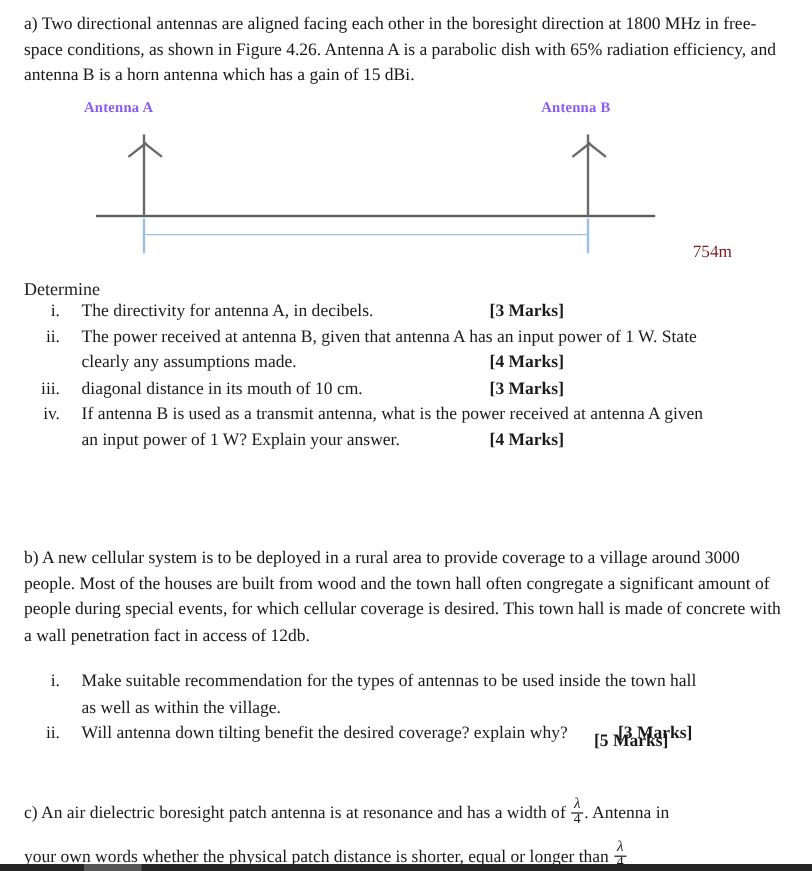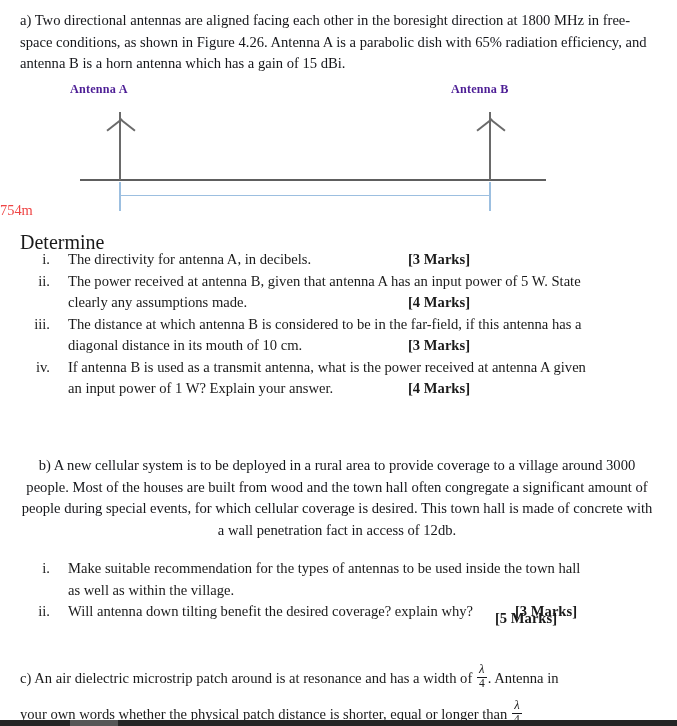--- a/index.html
+++ b/index.html
@@ -26,27 +26,27 @@
 
   
   .para {
     position: absolute;
     font-size: 14.6px;
     line-height: 21.5px;
     text-align: left;
     color: #15161a;
   }
   #para-a { left: 20px; top: 10px; width: 638px; }
-  #para-b { left: 20px; top: 455px; width: 634px; text-align: center; }
+  #para-b { left: 20px; top: 455px; width: 634px; }
 
   #determine-label {
     position: absolute;
     left: 20px;
     top: 232px;
-    font-size: 20px;
+    font-size: 15px;
     line-height: 21px;
     text-align: center;
   }
 
   
   .rlist {
     position: absolute;
     width: 638px;
   }
   #list-a { left: 20px; top: 249px; }
@@ -88,21 +88,21 @@
     position: absolute;
     left: 0;
     top: 78px;
     width: 677px;
     height: 152px;
   }
   .ant-label {
     position: absolute;
     font-weight: bold;
     font-size: 12.2px;
-    color: #4c1d95;
+    color: #8b5cf6;
     letter-spacing: 0.2px;
     white-space: nowrap;
   }
   #label-a { left: 70px; top: 4px; }
   #label-b { left: 437px; top: 4px; margin-left: 14px; }
 
   .ground {
     position: absolute;
     left: 80px;
     top: 101px;
@@ -144,23 +144,23 @@
     top: 117px;
     width: 368px;
     height: 1px;
     background: #9cbfe0;
   }
   #dim-text {
     position: absolute;
     left: 0;
     top: 124px;
     width: 610px;
-    text-align: left;
+    text-align: right;
     font-size: 14.4px;
-    color: #ef4444;
+    color: #7f1d1d;
   }
 
   
   #para-c {
     position: absolute;
     left: 20px;
     top: 660px;
     width: 640px;
     font-size: 14.6px;
   }
@@ -243,28 +243,27 @@
   <div class="rlist" id="list-a">
       <div class="ritem">
         <span class="rnum">i.</span>
         <span class="rbody">
           <span class="ln">The directivity for antenna A, in decibels.<span class="marks" style="left: 340px;">[3 Marks]</span></span>
         </span>
       </div>
       <div class="ritem">
         <span class="rnum">ii.</span>
         <span class="rbody">
-          <span class="ln">The power received at antenna B, given that antenna A has an input power of 5 W. State</span>
+          <span class="ln">The power received at antenna B, given that antenna A has an input power of 1 W. State</span>
           <span class="ln">clearly any assumptions made.<span class="marks" style="left: 340px;">[4 Marks]</span></span>
         </span>
       </div>
       <div class="ritem">
         <span class="rnum">iii.</span>
         <span class="rbody">
-          <span class="ln">The distance at which antenna B is considered to be in the far-field, if this antenna has a</span>
           <span class="ln">diagonal distance in its mouth of 10 cm.<span class="marks" style="left: 340px;">[3 Marks]</span></span>
         </span>
       </div>
       <div class="ritem">
         <span class="rnum">iv.</span>
         <span class="rbody">
           <span class="ln"> If antenna B is used as a transmit antenna, what is the power received at antenna A given</span>
           <span class="ln">an input power of 1 W? Explain your answer.<span class="marks" style="left: 340px;">[4 Marks]</span></span>
         </span>
       </div>
@@ -283,21 +282,21 @@
       <div class="ritem">
         <span class="rnum">ii.</span>
         <span class="rbody">
           <span class="ln">Will antenna down tilting benefit the desired coverage? explain why?<span class="marks" style="left: 447px;">[3 Marks]</span></span>
         </span>
       </div>
     </div>
 
   <div id="para-c">
     <span class="cline">
-      <span>c)  An air dielectric microstrip patch around is at resonance and has a width of </span><span class="frac"><span class="num">λ</span><span class="bar"></span><span class="den">4</span></span><span>. Antenna in</span>
+      <span>c)  An air dielectric boresight patch antenna is at resonance and has a width of </span><span class="frac"><span class="num">λ</span><span class="bar"></span><span class="den">4</span></span><span>. Antenna in</span>
     </span>
     <span class="cline">
       <span>your own words whether the  physical patch distance is shorter, equal or longer than </span><span class="frac"><span class="num">λ</span><span class="bar"></span><span class="den">4</span></span>
     </span>
   </div>
 
   <div id="bottom-strip">
     <div id="bottom-strip-active"></div>
   </div>
 

